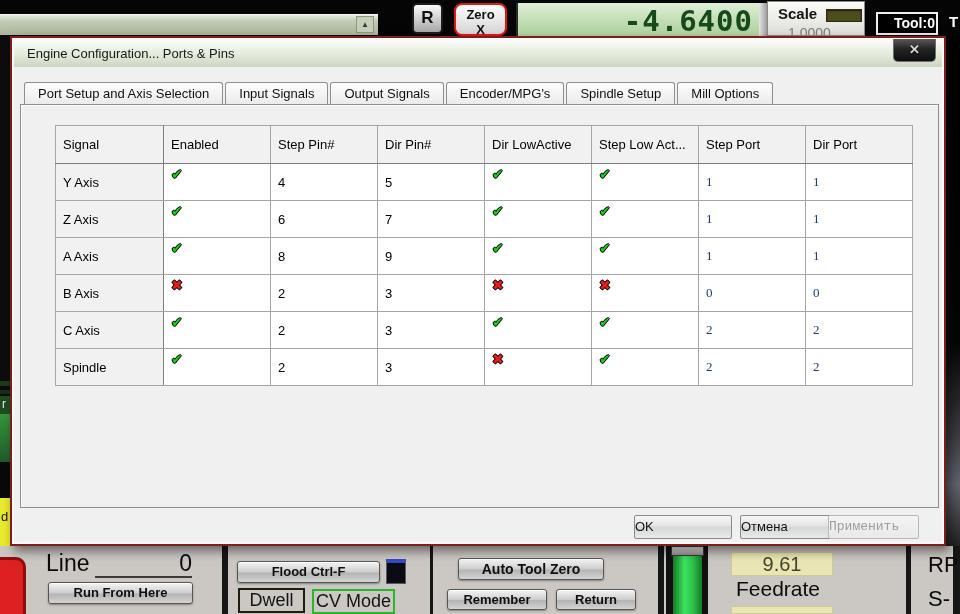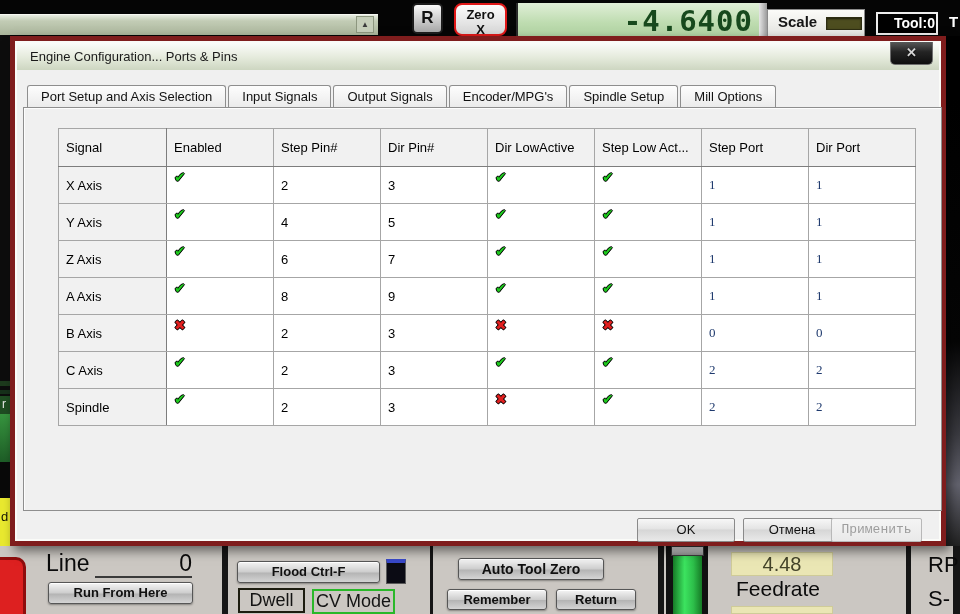--- a/index.html
+++ b/index.html
@@ -18,21 +18,21 @@
     background:linear-gradient(180deg,#fcfcfc,#d6d6d6);border:2px solid #e01818;overflow:hidden;
     text-align:center;font-weight:bold;font-size:13px;color:#111;line-height:15px;padding-top:2px;}
   .lcd{position:absolute;left:516px;top:3px;width:243px;height:33px;
     background:linear-gradient(180deg,#e0efd7,#bedcb0 60%,#b0d2a2);
     border-left:2px solid #2a2a2a;text-align:right;overflow:hidden;}
   .lcd span{font-family:"DejaVu Sans Mono",monospace;font-weight:bold;font-size:29px;
     color:#17491d;letter-spacing:1px;line-height:36px;padding-right:6px;}
   .lcd-bezel{position:absolute;left:759px;top:3px;width:8px;height:33px;
     background:linear-gradient(90deg,#e6e6e6,#9c9c9c);}
   .scale-panel{position:absolute;left:767px;top:1px;width:98px;height:35px;overflow:hidden;
-    background:linear-gradient(180deg,#fbfbf8,#dededa);border:1px solid #8a8a8a;margin-top:8px;}
+    background:linear-gradient(180deg,#fbfbf8,#dededa);border:1px solid #8a8a8a;}
   .scale-label{position:absolute;left:10px;top:3px;font-weight:bold;font-size:15px;color:#141414;}
   .scale-led{position:absolute;left:58px;top:7px;width:36px;height:13px;background:#4d4d1f;
     border:1px solid #2d2d12;box-shadow:inset 0 1px 2px rgba(0,0,0,.6);}
   .scale-value{position:absolute;left:20px;top:23px;font-size:14px;color:#7c7c78;}
   .tool-box{position:absolute;left:876px;top:12px;width:62px;height:23px;border:2px solid #ededed;
     color:#fff;font-weight:bold;font-size:14px;line-height:19px;padding-left:16px;background:#000;}
   .tool-partial{position:absolute;left:949px;top:13px;color:#fff;font-weight:bold;font-size:15px;}
 
   
   .left-strip{position:absolute;left:0;top:35px;width:10px;height:520px;background:#0d0d0d;}
@@ -66,21 +66,21 @@
   .slider-groove{position:absolute;left:666px;top:0;width:42px;height:68px;background:#111;}
   .slider-bar{position:absolute;left:673px;top:10px;width:29px;height:58px;
     background:linear-gradient(90deg,#177a27,#3ce35f 40%,#2dbf4a 70%,#157a25);}
   .slider-cap{position:absolute;left:671px;top:0;width:33px;height:10px;
     background:linear-gradient(180deg,#fafafa,#8f8f8f);border:1px solid #3a3a3a;}
   .yellow-strip{position:absolute;background:#eae6b4;border:1px solid #cfcb98;}
   .feed-value{font-size:20px;color:#44442a;text-align:center;line-height:22px;}
 
   
   .dialog{position:absolute;left:10px;top:36px;width:936px;height:510px;background:#f0f0f0;
-    border:5px solid #7f1d1d;box-shadow:inset 0 0 0 2px #fafbf8,4px 5px 10px rgba(0,0,0,.5);}
+    border:2px solid #7f1d1d;box-shadow:inset 0 0 0 2px #fafbf8,4px 5px 10px rgba(0,0,0,.5);}
   .titlebar{position:absolute;left:2px;top:2px;right:2px;height:27px;
     background:linear-gradient(180deg,#fbfcfa,#e4eadb 55%,#cdd6c1);
     font-size:13px;color:#1a1a1a;line-height:27px;padding-left:13px;}
   .close-btn{position:absolute;right:8px;top:1px;width:43px;height:23px;
     background:linear-gradient(180deg,#585858,#242424 45%,#0e0e0e);
     border:1px solid #6e6e6e;border-top:none;border-radius:0 0 5px 5px;
     color:#d6d6d6;font-weight:bold;font-size:13px;text-align:center;line-height:21px;
     text-shadow:0 1px 1px #000;}
   .tabstrip{position:absolute;left:12px;top:40px;height:27px;display:flex;align-items:flex-end;}
   .tab{height:23px;line-height:22px;padding:0 13px;font-size:13px;color:#111;
@@ -98,21 +98,21 @@
   table.grid td{height:37px;vertical-align:middle;background:#fff;}
   table.grid td.rowlabel{background:#f1f1f1;border-right:1px solid #7d7d7d;}
   table.grid th:first-child{border-right:1px solid #7d7d7d;margin-left:34px;}
   table.grid td.markcell{vertical-align:top;padding-top:3px;}
   .mark{font-size:14px;line-height:14px;}
   .mark.check{color:#1ecb1e;text-shadow:-1px 0 0 #000,1px 0 0 #000,0 -1px 0 #000,0 1px 0 #000;}
   .mark.cross{color:#e02020;text-shadow:-1px 0 0 #000,1px 0 0 #000,0 -1px 0 #000,0 1px 0 #000;}
   td.portcell{font-family:"Liberation Serif",serif;font-size:16px;color:#1f3a6e;}
   .dlg-btn{position:absolute;top:477px;height:24px;border:1px solid #8a8a8a;border-radius:2px;
     background:linear-gradient(180deg,#f7f7f7,#e4e4e4 45%,#d6d6d6 50%,#e9e9e9);
-    font-size:13px;color:#111;text-align:center;line-height:22px;}
+    font-size:13px;color:#111;line-height:22px;}
   .dlg-btn.disabled{color:#9d9d9d;border-color:#b8b8b8;
     background:linear-gradient(180deg,#f4f4f4,#e9e9e9);}
 </style>
 </head>
 <body>
 
 <div id="screen">
 
   <div class="green-bar"></div>
   <div class="scroll-up">▲</div>
@@ -158,21 +158,21 @@
     <div class="frame-label cv-frame">CV Mode</div>
 
     <div class="m3-btn" style="left:458px;top:12px;width:146px;height:22px;line-height:20px;font-size:14px;">Auto Tool Zero</div>
     <div class="m3-btn" style="left:447px;top:43px;width:100px;height:21px;line-height:19px;">Remember</div>
     <div class="m3-btn" style="left:556px;top:43px;width:80px;height:21px;line-height:19px;">Return</div>
 
     <div class="slider-groove"></div>
     <div class="slider-bar"></div>
     <div class="slider-cap"></div>
 
-    <div class="yellow-strip feed-value" style="left:731px;top:6px;width:102px;height:24px;">4.48</div>
+    <div class="yellow-strip feed-value" style="left:731px;top:6px;width:102px;height:24px;">9.61</div>
     <div class="big-label" style="left:736px;top:31px;font-size:21px;">Feedrate</div>
     <div class="yellow-strip" style="left:731px;top:60px;width:102px;height:8px;"></div>
 
     <div class="big-label" style="left:928px;top:6px;font-size:22px;">RP</div>
     <div class="big-label" style="left:928px;top:40px;font-size:22px;">S-o</div>
   </div>
   <div class="red-btn"></div>
 
   <div class="dialog">
     <div class="titlebar">
@@ -208,30 +208,20 @@
               <th>Step Pin#</th>
               <th>Dir Pin#</th>
               <th>Dir LowActive</th>
               <th>Step Low Act...</th>
               <th>Step Port</th>
               <th>Dir Port</th>
             </tr>
           </thead>
         <tbody>
             <tr>
-              <td class="rowlabel">X Axis</td>
-              <td class="markcell"><span class="mark check">✔</span></td>
-              <td>2</td>
-              <td>3</td>
-              <td class="markcell"><span class="mark check">✔</span></td>
-              <td class="markcell"><span class="mark check">✔</span></td>
-              <td class="portcell">1</td>
-              <td class="portcell">1</td>
-            </tr>
-            <tr>
               <td class="rowlabel">Y Axis</td>
               <td class="markcell"><span class="mark check">✔</span></td>
               <td>4</td>
               <td>5</td>
               <td class="markcell"><span class="mark check">✔</span></td>
               <td class="markcell"><span class="mark check">✔</span></td>
               <td class="portcell">1</td>
               <td class="portcell">1</td>
             </tr>
             <tr>

